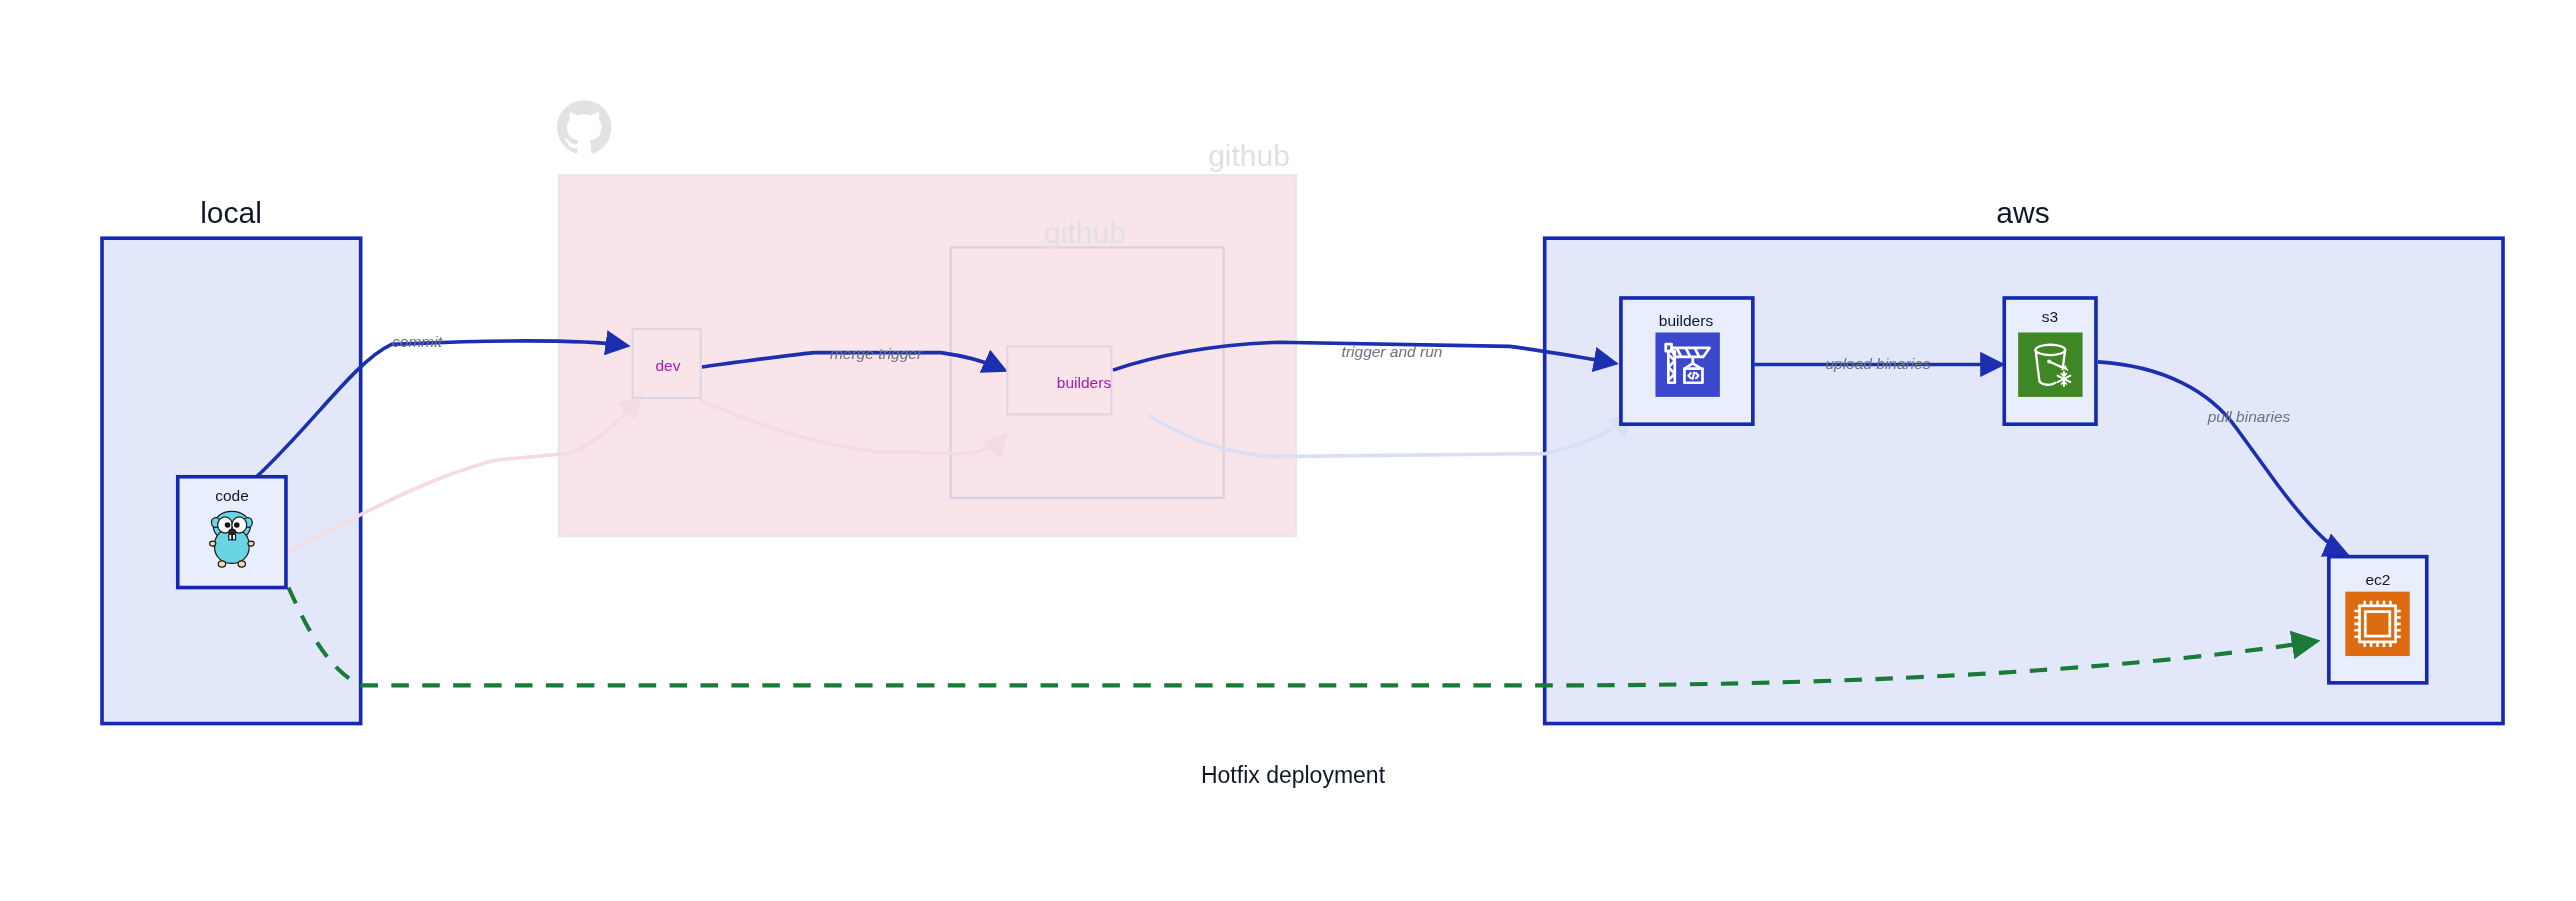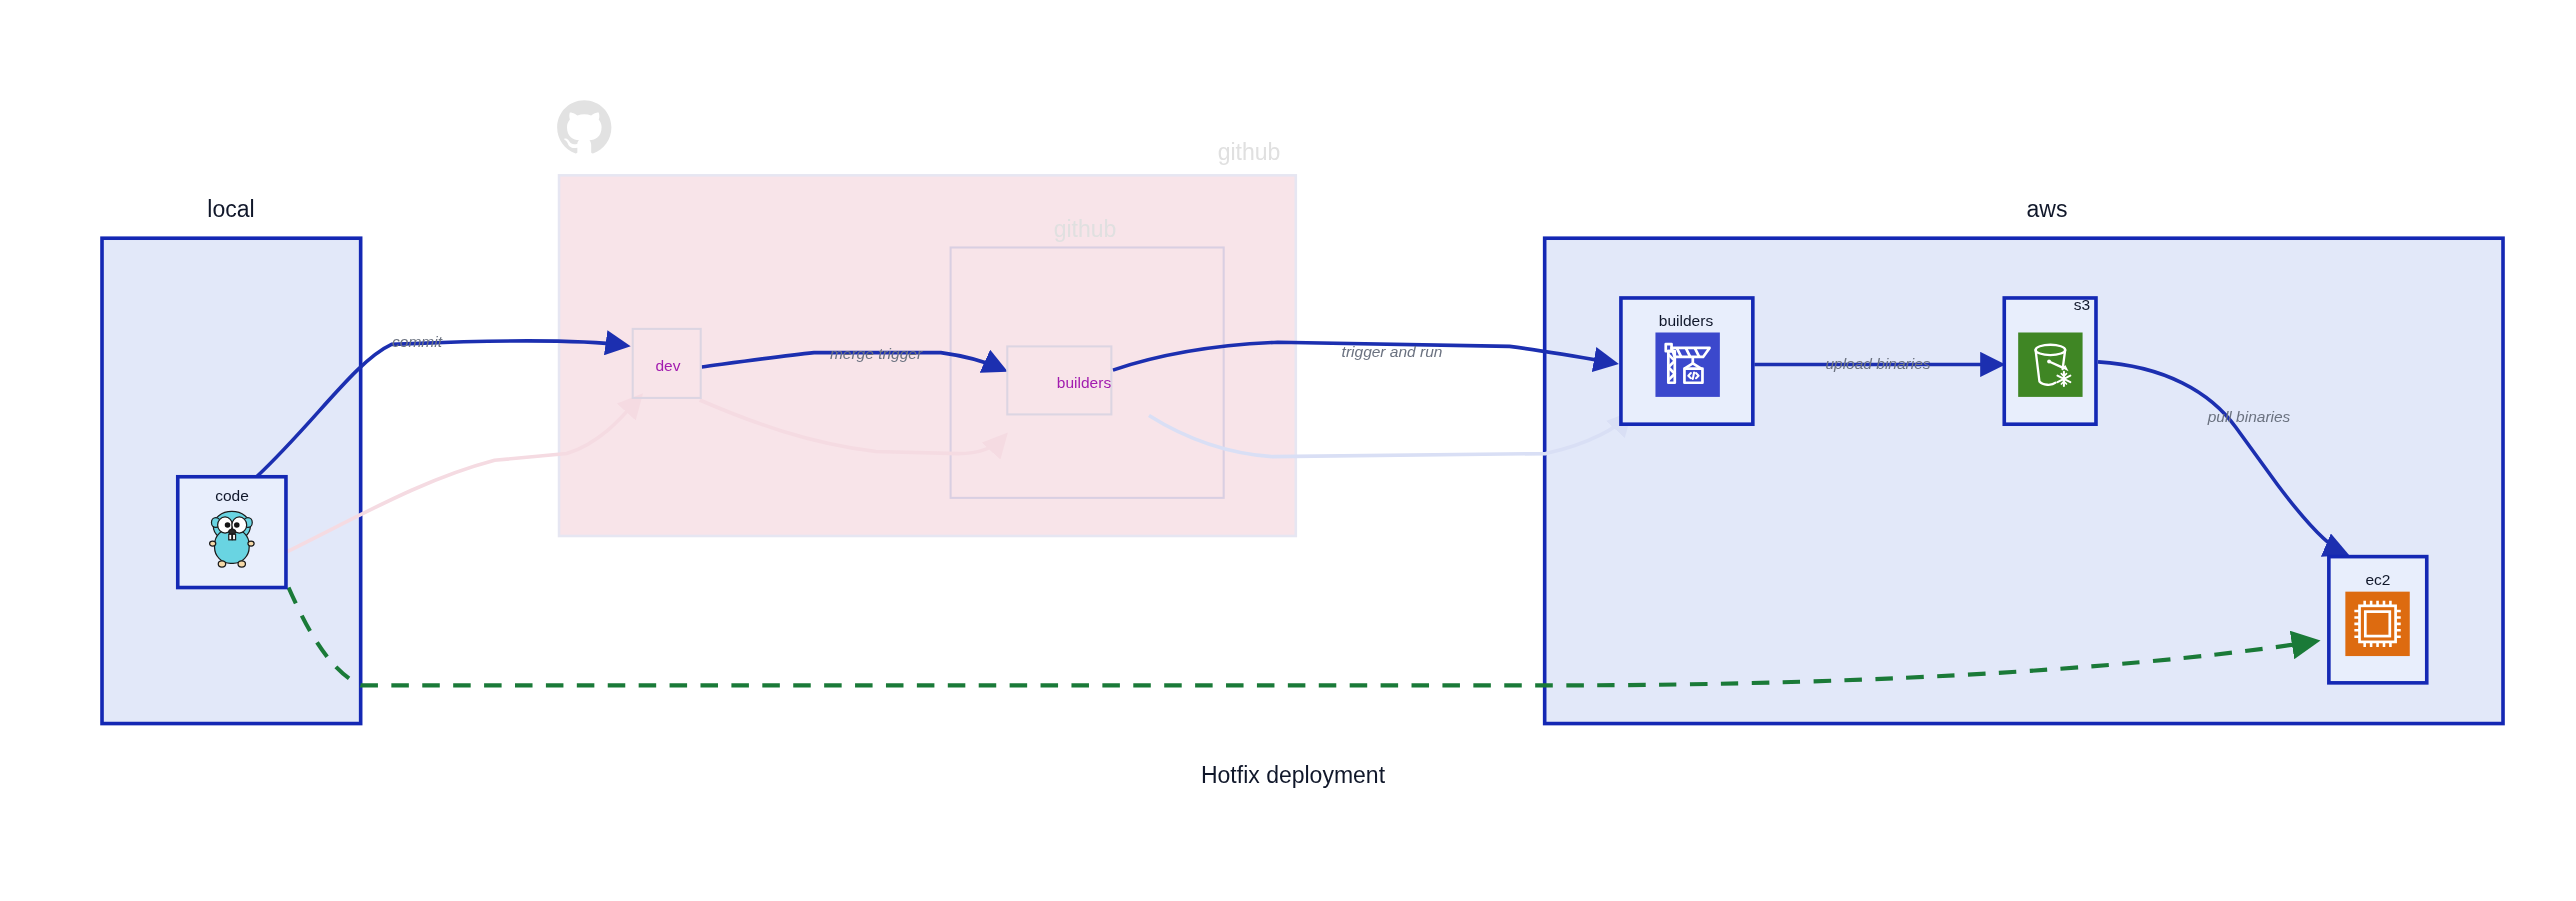--- a/index.html
+++ b/index.html
@@ -1,19 +1,19 @@
 <!DOCTYPE html>
 <html style="font-size:8.2px"><head>
 <meta charset="utf-8">
 <style>
   html,body{margin:0;padding:0;background:#ffffff;}
   body{width:2604px;height:902px;font-family:"Liberation Sans",sans-serif;overflow:hidden;}
   #stage{position:relative;width:2604px;height:902px;background:#fff;}
   svg#canvas{position:absolute;left:0;top:0;width:2604px;height:902px;}
-  .cluster-label{position:absolute;font-size:23px;color:#10172A;white-space:nowrap;
+  .cluster-label{position:absolute;font-size:30px;color:#10172A;white-space:nowrap;
                  transform:translateX(-50%);font-family:"Liberation Sans",sans-serif;}
   .cluster-label.faded{color:#E0E0E0;}
   .node-label{position:absolute;font-size:15.5px;font-weight:normal;color:#10172A;
               white-space:nowrap;transform:translateX(-50%);}
   .node-label.faded{color:#a21caf;}
   .edge-label{position:absolute;font-size:15.5px;font-style:italic;color:#6B7280;
               white-space:nowrap;transform:translate(-50%,-50%);background:transparent;}
   .diagram-title{position:absolute;font-size:23px;color:#10172A;white-space:nowrap;
                  transform:translateX(-50%);text-underline-offset:5.2px;}
 </style>
@@ -113,26 +113,26 @@
           <rect x="31" y="31" width="38" height="38" fill="none" stroke="#fff" stroke-width="4.2"></rect>
           <path d="M30 14 L30 22 M30 78 L30 86 M14 30 L22 30 M78 30 L86 30 M40 14 L40 22 M40 78 L40 86 M14 40 L22 40 M78 40 L86 40 M50 14 L50 22 M50 78 L50 86 M14 50 L22 50 M78 50 L86 50 M60 14 L60 22 M60 78 L60 86 M14 60 L22 60 M78 60 L86 60 M70 14 L70 22 M70 78 L70 86 M14 70 L22 70 M78 70 L86 70" fill="none" stroke="#fff" stroke-width="4"></path>
         </g>
       </g>
   </svg>
 
   <div id="text-layer">
       <div class="cluster-label" style="left: 231px; top: 196px;">local</div>
       <div class="cluster-label faded" style="left: 1249px; top: 139px;">github</div>
       <div class="cluster-label faded" style="left: 1085px; top: 216px;">github</div>
-      <div class="cluster-label" style="left: 2023px; top: 196px; margin-left: 24px;">aws</div>
+      <div class="cluster-label" style="left: 2023px; top: 196px;">aws</div>
       <div class="node-label" style="left: 232px; top: 487px;">code</div>
       <div class="node-label faded" style="left: 668px; top: 357px;">dev</div>
       <div class="node-label faded" style="left: 1084px; top: 374px;">builders</div>
       <div class="node-label" style="left: 1686px; top: 312px;">builders</div>
-      <div class="node-label" style="left: 2050px; top: 296px; margin-left: 32px;">s3</div>
+      <div class="node-label" style="left: 2050px; top: 308px;">s3</div>
       <div class="node-label" style="left: 2378px; top: 571px;">ec2</div>
       <div class="edge-label" style="left: 417px; top: 342px;">commit</div>
       <div class="edge-label" style="left: 876px; top: 354px;">merge trigger</div>
       <div class="edge-label" style="left: 1392px; top: 352px;">trigger and run</div>
       <div class="edge-label" style="left: 1878px; top: 364px; font-style: italic;">upload binaries</div>
       <div class="edge-label" style="left: 2249px; top: 417px;">pull binaries</div>
     </div>
 
   <div class="diagram-title" style="left:1293px;top:762px;">Hotfix deployment</div>
 </div>

